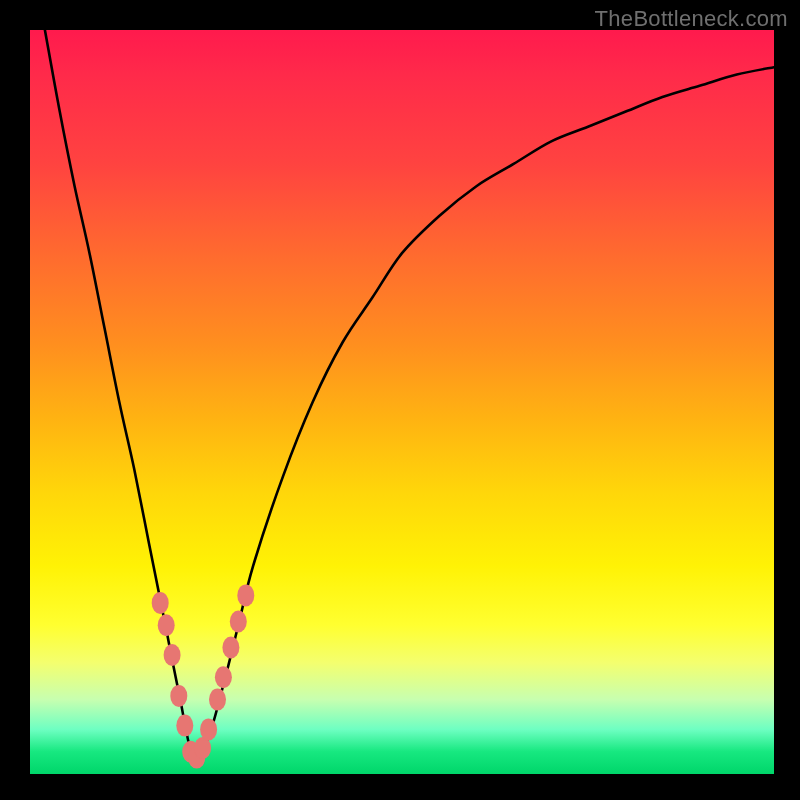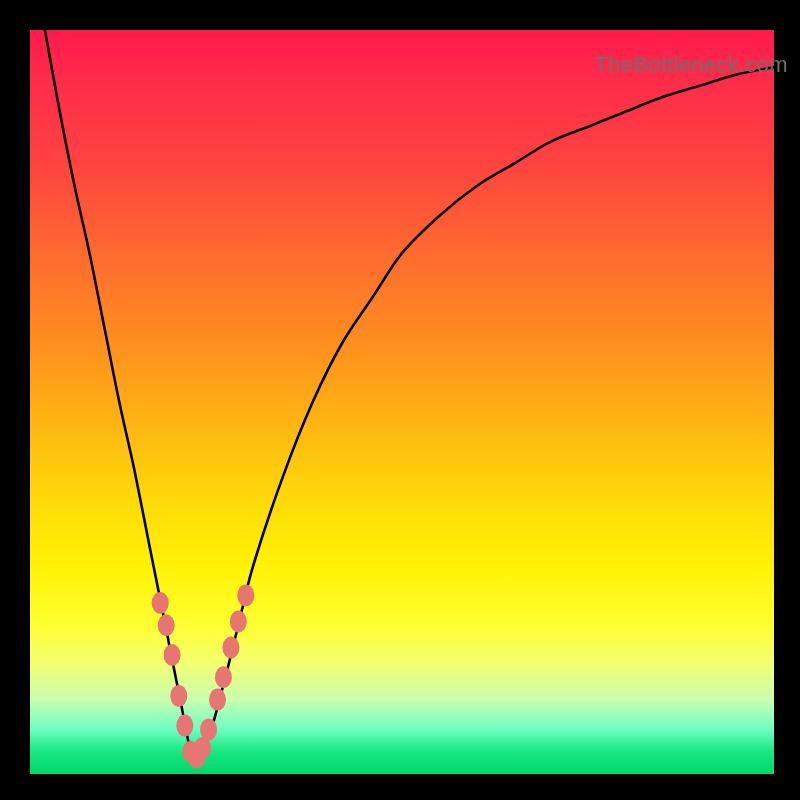--- a/index.html
+++ b/index.html
@@ -53,21 +53,20 @@
   }
   .watermark {
     position: absolute;
     top: 6px;
     right: 12px;
     color: #6f6f6f;
     font-size: 22px;
     font-weight: 500;
     letter-spacing: 0.3px;
     user-select: none;
-    margin-top: 46px;
   }
 </style>
 </head>
 <body>
 
 <div class="frame">
   <div class="plot">
     <svg class="curve" viewBox="0 0 744 744">
       <path fill="none" stroke-width="2.6" stroke-linecap="round" id="curve-path" d="M 14.9 0.0 C 17.4 13.6, 24.8 55.8, 29.8 81.8 C 34.7 107.9, 39.7 132.7, 44.6 156.2 C 49.6 179.8, 54.6 199.6, 59.5 223.2 C 64.5 246.8, 69.4 272.8, 74.4 297.6 C 79.4 322.4, 84.3 348.4, 89.3 372.0 C 94.2 395.6, 99.2 415.4, 104.2 439.0 C 109.1 462.5, 114.1 488.6, 119.0 513.4 C 124.0 538.2, 129.0 563.0, 133.9 587.8 C 138.9 612.6, 143.8 638.6, 148.8 662.2 C 153.8 685.7, 158.7 721.7, 163.7 729.1 C 168.6 736.6, 173.6 719.2, 178.6 706.8 C 183.5 694.4, 188.5 673.3, 193.4 654.7 C 198.4 636.1, 203.4 615.0, 208.3 595.2 C 213.3 575.4, 215.8 560.5, 223.2 535.7 C 230.6 510.9, 243.0 473.7, 253.0 446.4 C 262.9 419.1, 272.8 394.3, 282.7 372.0 C 292.6 349.7, 302.6 329.8, 312.5 312.5 C 322.4 295.1, 332.3 282.7, 342.2 267.8 C 352.2 253.0, 360.8 236.8, 372.0 223.2 C 383.2 209.6, 396.8 197.2, 409.2 186.0 C 421.6 174.8, 434.0 164.9, 446.4 156.2 C 458.8 147.6, 471.2 141.4, 483.6 133.9 C 496.0 126.5, 508.4 117.8, 520.8 111.6 C 533.2 105.4, 545.6 101.7, 558.0 96.7 C 570.4 91.8, 582.8 86.8, 595.2 81.8 C 607.6 76.9, 620.0 71.3, 632.4 67.0 C 644.8 62.6, 657.2 59.5, 669.6 55.8 C 682.0 52.1, 694.4 47.7, 706.8 44.6 C 719.2 41.5, 737.8 38.4, 744.0 37.2" stroke="#000000"></path>
       <g id="markers-group">

